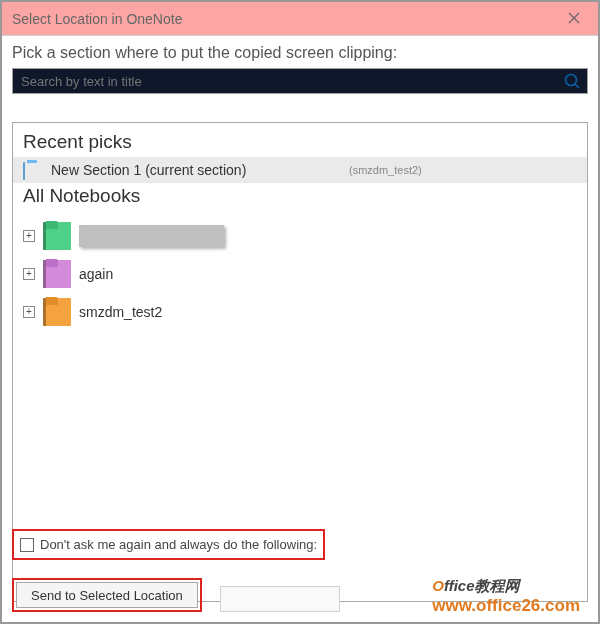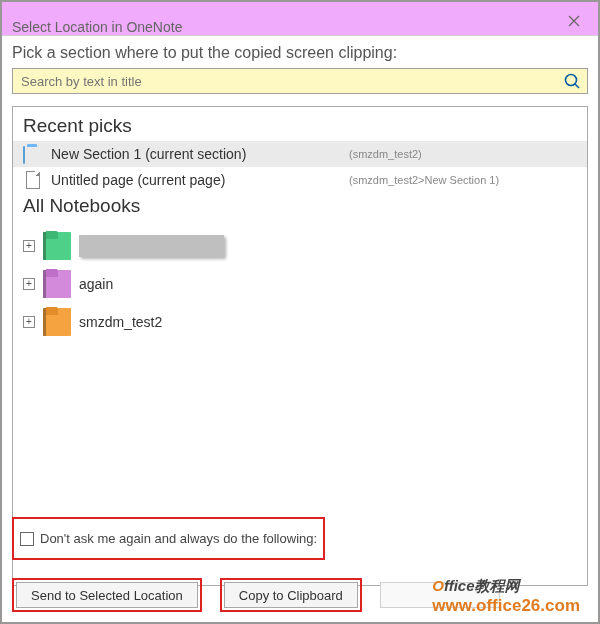--- a/index.html
+++ b/index.html
@@ -1,23 +1,23 @@
 <!DOCTYPE html>
 <html><head>
 <meta charset="utf-8">
 <style>
 * { box-sizing: border-box; margin: 0; padding: 0; font-family: "Segoe UI", Arial, sans-serif; }
 body { background: #fff; width: 600px; height: 624px; overflow: hidden; position: relative; }
 .outer { border: 2px solid #999897; width: 600px; height: 624px; position: relative; background: #fff; }
-.titlebar { display: flex; align-items: flex-end; height: 34px; background: #f0abfc; border-bottom: 1px solid #d0d0d0; padding: 0 10px; color: #666; font-size: 14px; }
+.titlebar { display: flex; align-items: center; height: 34px; background: #fca5a5; border-bottom: 1px solid #d0d0d0; padding: 0 10px; color: #666; font-size: 14px; }
 .titlebar .title { flex: 1; }
 .titlebar .close { font-size: 16px; color: #666; padding: 4px 8px; cursor: pointer; }
 .content { padding: 8px 10px 0 10px; }
 .instruction { color: #555; font-size: 16px; margin-bottom: 6px; }
-.search { position: relative; display: flex; align-items: center; border: 1px solid #a0a0a0; height: 26px; background: #fef9c3; margin-bottom: 12px; }
+.search { position: relative; display: flex; align-items: center; border: 1px solid #a0a0a0; height: 26px; background: #0f172a; margin-bottom: 28px; }
 .search input { flex: 1; border: none; outline: none; padding: 0 8px; font-size: 13px; color: #888; background: transparent; }
 .search .mag { padding: 0 6px; color: #0b5fa5; }
 .search .mag svg { display: block; }
 .panel { border: 1px solid #aaa; height: 480px; overflow: auto; background: #fff; padding: 6px 0; }
 .hdr { font-size: 19px; font-weight: 300; color: #333; padding: 2px 10px 4px 10px; }
 .row { display: flex; align-items: center; height: 26px; font-size: 14px; color: #333; padding: 0 10px; gap: 8px; }
 .row.sel { background: #eaeaea; }
 .row .ico { width: 20px; display: flex; justify-content: center; }
 .row .name { flex: 0 0 290px; white-space: nowrap; overflow: hidden; text-overflow: ellipsis; }
 .row .path { color: #888; font-size: 11px; }
@@ -26,23 +26,23 @@
 .expander { width: 12px; height: 12px; border: 1px solid #888; font-size: 10px; line-height: 10px; text-align: center; color: #555; cursor: pointer; }
 .nbico { width: 28px; height: 28px; position: relative; }
 .nbico .spine { position: absolute; left: 0; top: 0; width: 3px; height: 28px; background: rgba(0,0,0,0.3); }
 .nbico .tab { position: absolute; left: 3px; top: -1px; width: 12px; height: 8px; border-radius: 0 2px 0 0; }
 .nbico .body { position: absolute; left: 0; top: 0; width: 28px; height: 28px; border-radius: 1px; }
 .nb-green .body { background: #4fd089; } .nb-green .tab { background: #3db874; }
 .nb-pink .body { background: #d38adb; } .nb-pink .tab { background: #be6fc7; }
 .nb-orange .body { background: #f5a341; } .nb-orange .tab { background: #e28c2a; }
 .redacted { width: 145px; height: 22px; background: #bfbfbf; box-shadow: 2px 2px 3px rgba(0,0,0,0.3); }
 .footer { position: absolute; bottom: 10px; left: 10px; right: 10px; }
-.cbwrap { border: 2px solid #d22; display: inline-flex; align-items: center; padding: 12px 6px; gap: 6px; font-size: 13px; color: #444; margin-bottom: 10px; }
+.cbwrap { border: 2px solid #d22; display: inline-flex; align-items: center; padding: 6px 6px; gap: 6px; font-size: 13px; color: #444; margin-bottom: 10px; }
 .cb { width: 14px; height: 14px; border: 1px solid #666; background: #fff; }
-.btnrow { display: flex; gap: 18px; align-items: center; margin-top: 8px; }
+.btnrow { display: flex; gap: 18px; align-items: flex-end; margin-top: 8px; }
 .btn { border: 1px solid #a8a8a8; background: #f5f5f5; height: 26px; padding: 0 14px; font-size: 13px; color: #333; cursor: pointer; }
 .btn.dis { color: #b5b5b5; background: #f9f9f9; border-color: #d0d0d0; }
 .redbox { border: 2px solid #d22; padding: 2px; display: inline-block; }
 .watermark { position: absolute; right: 18px; bottom: 6px; font-size: 15px; font-weight: bold; font-style: italic; color: #444; }
 .watermark .o { color: #e07b1f; }
 .watermark .url { display: block; font-size: 17px; color: #e07b1f; font-style: normal; text-align: center; }
 .sec-tab { width: 20px; height: 14px; position: relative; }
 .sec-tab::before { content: ""; position: absolute; top: -3px; left: 4px; width: 10px; height: 3px; background: #6fb7f5; border-radius: 1px 1px 0 0; }
 .sec-tab .b { width: 20px; height: 14px; background: #8fc8f6; border: 1px solid #5a9fd4; border-radius: 1px; }
 .page-ico { width: 14px; height: 18px; border: 1px solid #888; background: #fff; position: relative; }
@@ -78,27 +78,20 @@
     <div class="panel">
       <div class="hdr">Recent picks</div>
 
       <div class="row sel">
         <span class="ico">
             <span class="sec-tab"><span class="b"></span></span>
           </span>
         <span class="name">New Section 1 (current section)</span>
         <span class="path">(smzdm_test2)</span>
       </div>
-      <div class="row">
-        <span class="ico">
-            <span class="page-ico"></span>
-          </span>
-        <span class="name">Untitled page (current page)</span>
-        <span class="path">(smzdm_test2&gt;New Section 1)</span>
-      </div>
 
       <div class="hdr">All Notebooks</div>
 
       <div class="tree">
         <div class="trow">
           <span class="expander">+</span>
           <span class="nbico nb-green">
               <span class="body"></span>
               <span class="spine"></span>
               <span class="tab"></span>
@@ -129,23 +122,20 @@
 
   <div class="footer">
     <div class="cbwrap">
       <span class="cb"></span>
       <span>Don't ask me again and always do the following:</span>
     </div>
     <div class="btnrow">
       <span class="redbox">
         <button class="btn">Send to Selected Location</button>
       </span>
-      <span class="redbox">
-        <button class="btn">Copy to Clipboard</button>
-      </span>
       <button class="btn dis" style="width:120px">&nbsp;</button>
     </div>
   </div>
 
   <div class="watermark">
     <span class="o">O</span><span>ffice教程网</span>
     <span class="url">www.office26.com</span>
   </div>
 
 </div>

